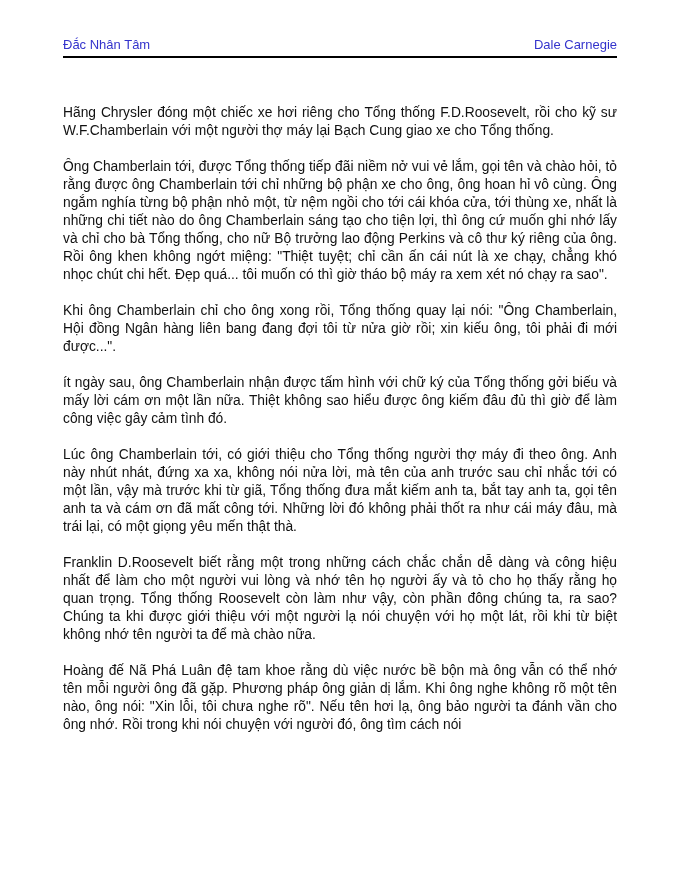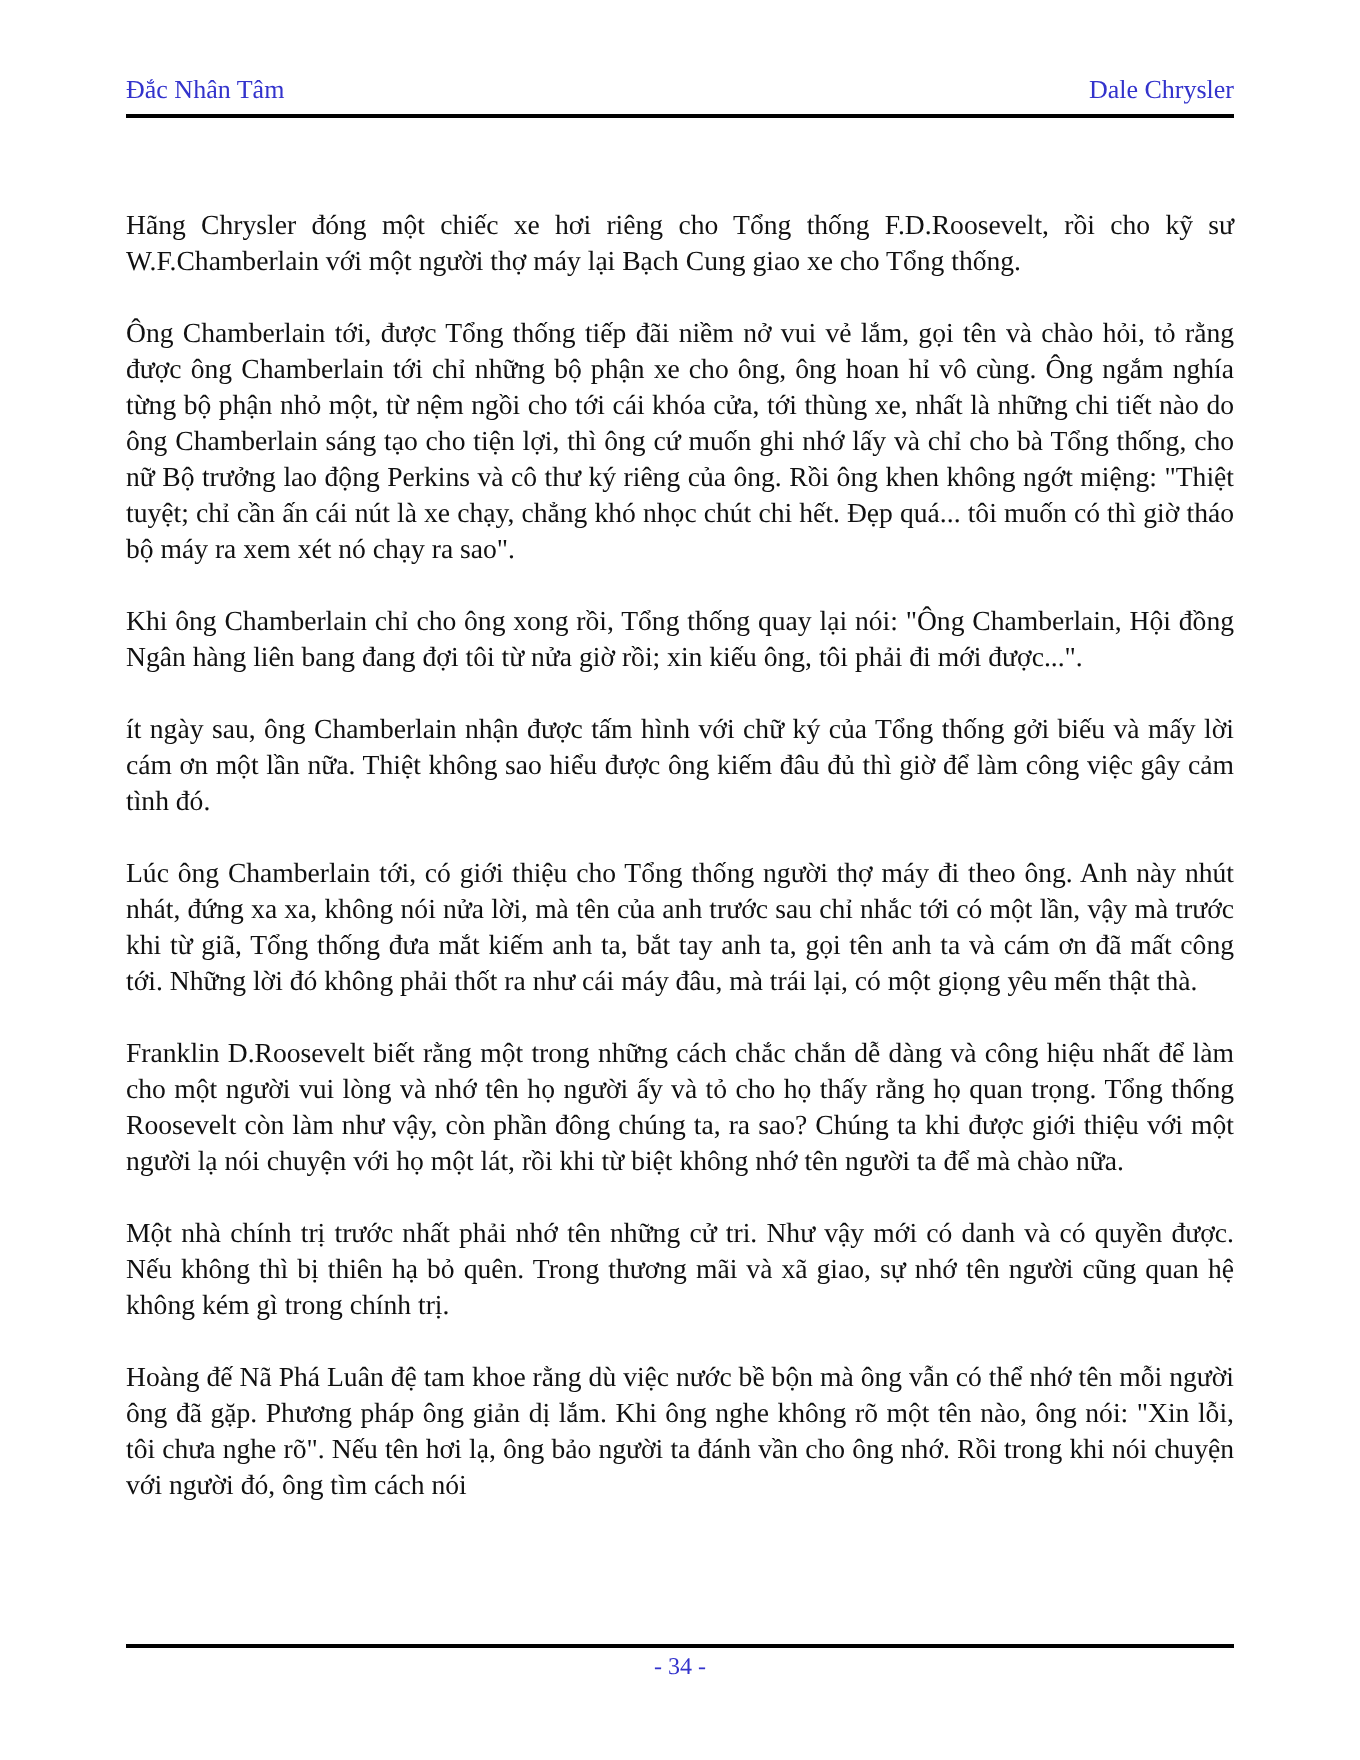--- a/index.html
+++ b/index.html
@@ -5,21 +5,21 @@
   html, body {
     margin: 0;
     padding: 0;
     background: #ffffff;
   }
   .page {
     position: relative;
     width: 680px;
     height: 880px;
     background: var(--page-background, #ffffff);
-    font-family: Liberation Serif, serif;
+    font-family: Liberation Sans, sans-serif;
     overflow: hidden;
   }
   .header {
     position: absolute;
     left: 63px;
     right: 63px;
     top: 37px;
     display: flex;
     justify-content: space-between;
     align-items: flex-end;
@@ -60,32 +60,27 @@
     color: var(--accent-blue, #3333cc);
   }
 </style>
 </head>
 <body>
 
 <div class="page">
 
   <div class="header">
     <span>Đắc Nhân Tâm</span>
-    <span>Dale Chrysler</span>
+    <span>Dale Carnegie</span>
   </div>
 
   <div class="body">
     <p>Hãng Chrysler đóng một chiếc xe hơi riêng cho Tổng thống F.D.Roosevelt, rồi cho kỹ sư W.F.Chamberlain với một người thợ máy lại Bạch Cung giao xe cho Tổng thống.</p>
     <p>Ông Chamberlain tới, được Tổng thống tiếp đãi niềm nở vui vẻ lắm, gọi tên và chào hỏi, tỏ rằng được ông Chamberlain tới chỉ những bộ phận xe cho ông, ông hoan hỉ vô cùng. Ông ngắm nghía từng bộ phận nhỏ một, từ nệm ngồi cho tới cái khóa cửa, tới thùng xe, nhất là những chi tiết nào do ông Chamberlain sáng tạo cho tiện lợi, thì ông cứ muốn ghi nhớ lấy và chỉ cho bà Tổng thống, cho nữ Bộ trưởng lao động Perkins và cô thư ký riêng của ông. Rồi ông khen không ngớt miệng: "Thiệt tuyệt; chỉ cần ấn cái nút là xe chạy, chẳng khó nhọc chút chi hết. Đẹp quá... tôi muốn có thì giờ tháo bộ máy ra xem xét nó chạy ra sao".</p>
     <p>Khi ông Chamberlain chỉ cho ông xong rồi, Tổng thống quay lại nói: "Ông Chamberlain, Hội đồng Ngân hàng liên bang đang đợi tôi từ nửa giờ rồi; xin kiếu ông, tôi phải đi mới được...".</p>
     <p>ít ngày sau, ông Chamberlain nhận được tấm hình với chữ ký của Tổng thống gởi biếu và mấy lời cám ơn một lần nữa. Thiệt không sao hiểu được ông kiếm đâu đủ thì giờ để làm công việc gây cảm tình đó.</p>
     <p>Lúc ông Chamberlain tới, có giới thiệu cho Tổng thống người thợ máy đi theo ông. Anh này nhút nhát, đứng xa xa, không nói nửa lời, mà tên của anh trước sau chỉ nhắc tới có một lần, vậy mà trước khi từ giã, Tổng thống đưa mắt kiếm anh ta, bắt tay anh ta, gọi tên anh ta và cám ơn đã mất công tới. Những lời đó không phải thốt ra như cái máy đâu, mà trái lại, có một giọng yêu mến thật thà.</p>
     <p>Franklin D.Roosevelt biết rằng một trong những cách chắc chắn dễ dàng và công hiệu nhất để làm cho một người vui lòng và nhớ tên họ người ấy và tỏ cho họ thấy rằng họ quan trọng. Tổng thống Roosevelt còn làm như vậy, còn phần đông chúng ta, ra sao? Chúng ta khi được giới thiệu với một người lạ nói chuyện với họ một lát, rồi khi từ biệt không nhớ tên người ta để mà chào nữa.</p>
-    <p>Một nhà chính trị trước nhất phải nhớ tên những cử tri. Như vậy mới có danh và có quyền được. Nếu không thì bị thiên hạ bỏ quên. Trong thương mãi và xã giao, sự nhớ tên người cũng quan hệ không kém gì trong chính trị.</p>
     <p>Hoàng đế Nã Phá Luân đệ tam khoe rằng dù việc nước bề bộn mà ông vẫn có thể nhớ tên mỗi người ông đã gặp. Phương pháp ông giản dị lắm. Khi ông nghe không rõ một tên nào, ông nói: "Xin lỗi, tôi chưa nghe rõ". Nếu tên hơi lạ, ông bảo người ta đánh vần cho ông nhớ. Rồi trong khi nói chuyện với người đó, ông tìm cách nói</p>
   </div>
 
-  <div class="footer">
-    <div class="footer-rule"></div>
-    <span class="page-number">- 34 -</span>
-  </div>
 
 </div>
 
 </body></html>

